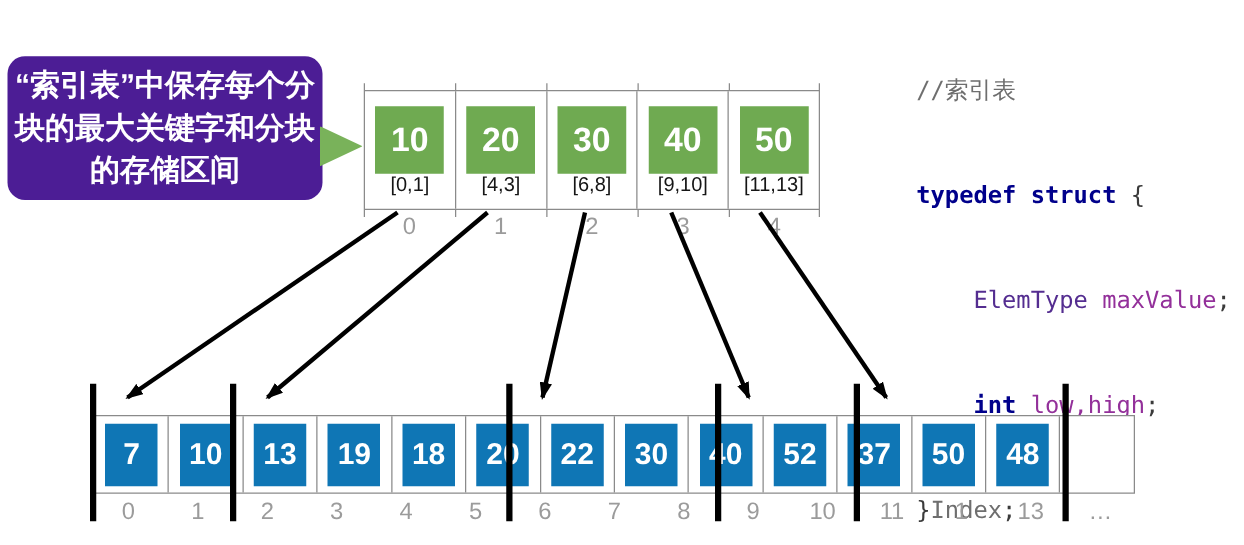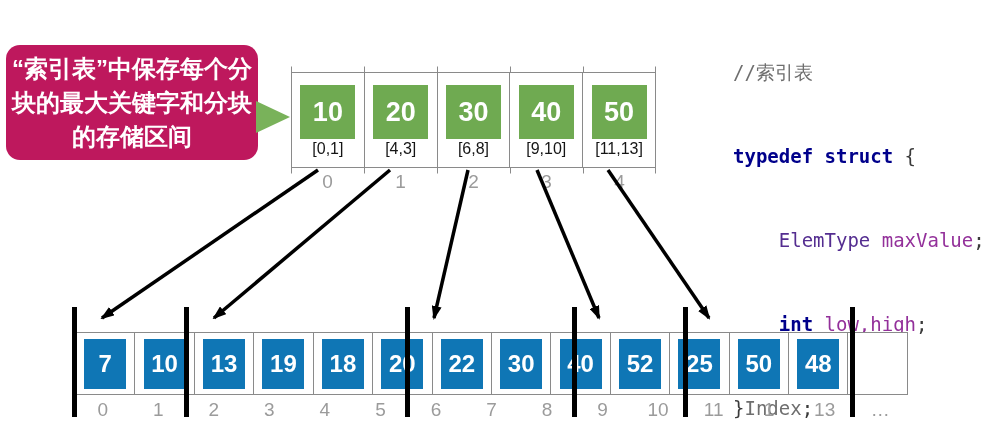--- a/index.html
+++ b/index.html
@@ -4,21 +4,21 @@
 <style>
   html,body{margin:0;padding:0;background:#fff;}
   .canvas{
     position:relative;width:995px;height:436px;background:#fff;overflow:hidden;
     font-family:"Liberation Sans",sans-serif;
   }
 
   
   .bubble{
     position:absolute;left:6px;top:45px;width:252px;height:115px;
-    background:#be185d;border-radius:14px;
+    background:#4c1d95;border-radius:14px;
     display:flex;flex-direction:column;justify-content:center;align-items:center;
     color:#fff;font-weight:bold;font-size:24px;line-height:34px;text-align:center;
     z-index:2;
   }
   .bubble-tail{
     position:absolute;left:256px;top:101px;width:34px;height:32px;
     background:#79b25a;
     clip-path:polygon(0 0,100% 50%,0 100%);
     z-index:2;
   }
@@ -157,21 +157,21 @@
     <div class="lcell">
         <div class="bbox">30</div>
       </div>
     <div class="lcell">
         <div class="bbox">40</div>
       </div>
     <div class="lcell">
         <div class="bbox">52</div>
       </div>
     <div class="lcell">
-        <div class="bbox">25</div>
+        <div class="bbox">37</div>
       </div>
     <div class="lcell">
         <div class="bbox">50</div>
       </div>
     <div class="lcell">
         <div class="bbox">48</div>
       </div>
     <div class="lcell"></div>
   </div>
   <div class="list-idx">

